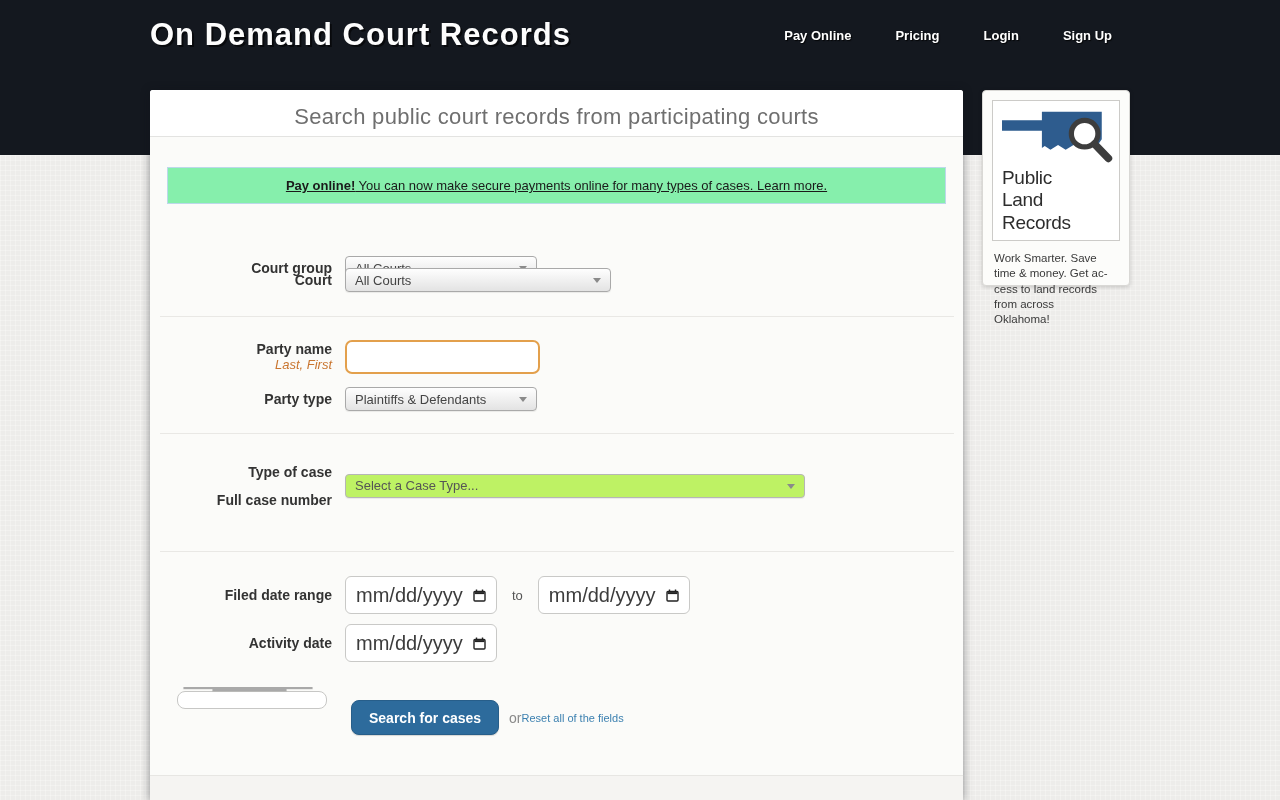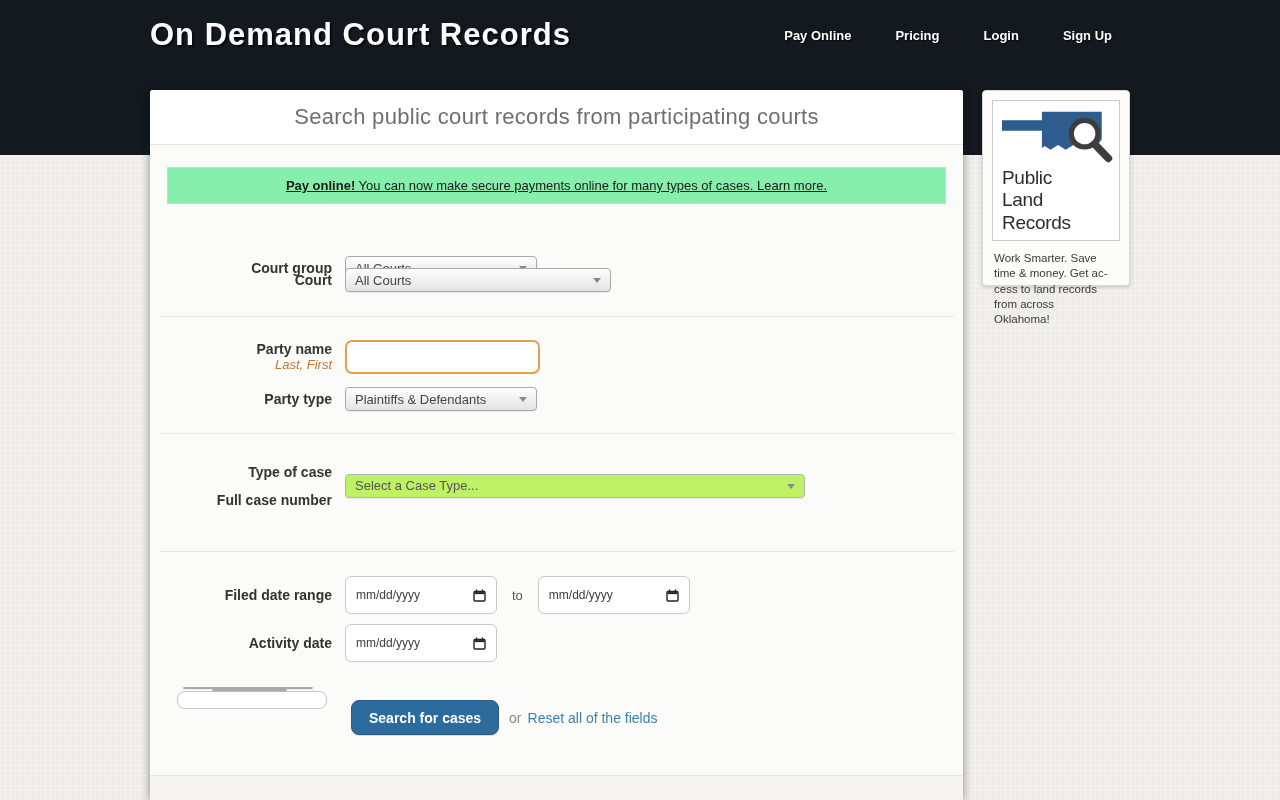--- a/index.html
+++ b/index.html
@@ -16,21 +16,21 @@
   .brand { position:absolute; left:150px; top:17px; font-size:31px; font-weight:bold;
            color:#fdfdfd; letter-spacing:1px; text-shadow:2px 2px 0 rgba(0,0,0,.6); cursor:pointer; }
   .nav { position:absolute; right:168px; top:28px; display:flex; gap:44px; }
   .nav a { color:#fff; font-size:13px; font-weight:bold; text-decoration:none;
            text-shadow:1px 1px 1px rgba(0,0,0,.8); cursor:pointer; }
 
   
   .card { position:absolute; left:150px; top:90px; width:813px; height:710px;
           background:#fbfbf9; border-radius:3px 3px 0 0;
           box-shadow:0 1px 10px rgba(15,18,25,.45); }
-  .card-title { height:55px; line-height:54px; text-align:center; background:#ffffff;
+  .card-title { height:47px; line-height:54px; text-align:center; background:#ffffff;
                 border-bottom:1px solid #e3e3e1; border-radius:3px 3px 0 0;
                 font-size:22px; color:#6f6f6f; letter-spacing:.3px; }
   .notice { position:absolute; left:17px; top:77px; width:779px; height:37px;
             background:#86efac; border:1px solid #bcd8ea; display:block;
             text-align:center; line-height:35px; font-size:13px; color:#1a1a1a;
             text-decoration:underline; cursor:pointer; }
   .notice b { font-weight:bold; }
 
   .divider { position:absolute; left:10px; right:9px; border-top:1px solid #e9e8e5; }
   .d1 { top:226px; } .d2 { top:343px; } .d3 { top:461px; }
@@ -52,30 +52,30 @@
 
   .party-input { width:195px; height:34px; border:2px solid #e3a04c; border-radius:7px;
                  background:#fff; outline:none; padding:0 9px; font-size:14px; color:#333;
                  font-family:"Liberation Sans", sans-serif; }
   .case-input { width:150px; height:38px; border:1px solid #c7c7c5; border-radius:8px;
                 background:#fff; outline:none; padding:0 9px; font-size:14px; color:#333;
                 font-family:"Liberation Sans", sans-serif; }
 
   .datefield { width:152px; height:38px; border:1px solid #c9c9c7; border-radius:6px;
                background:#fff; display:flex; align-items:center; padding:0 10px;
-               font-size:12px; color:#3c3c3c; cursor:text; }
+               font-size:20px; color:#3c3c3c; cursor:text; }
   .datefield svg { margin-left:auto; flex:0 0 auto; }
   .joiner { margin:0 15px; font-size:13px; color:#555; }
 
   .search-btn { margin-left:6px; height:35px; padding:0 17px; background:#2d6b9c;
                 border:1px solid #275e8a; border-radius:8px; color:#fff; font-size:14px;
                 font-weight:bold; cursor:pointer; font-family:"Liberation Sans", sans-serif;
                 box-shadow:0 1px 1px rgba(0,0,0,.15); }
   .or { margin-left:10px; font-size:14px; color:#8a8a8a; }
-  .reset { margin-left:6px; font-size:14px; color:#3c80b0; text-decoration:none; cursor:pointer; }
+  .reset { font-size:11px; color:#3c80b0; text-decoration:none; cursor:pointer; }
 
   .card-footer { position:absolute; left:0; right:0; top:685px; bottom:0;
                  border-top:1px solid #e7e6e3; background:#f5f4f2; }
 
   
   .side-card { position:absolute; left:982px; top:90px; width:148px; height:196px;
                background:#fcfcfa; border:1px solid #d9d8d5; border-radius:4px;
                box-shadow:0 1px 4px rgba(0,0,0,.18); cursor:pointer; }
   .logo-box { margin:9px 9px 8px 9px; background:#fff; border:1px solid #cccbc8;
               padding:7px 7px 6px 9px; }

